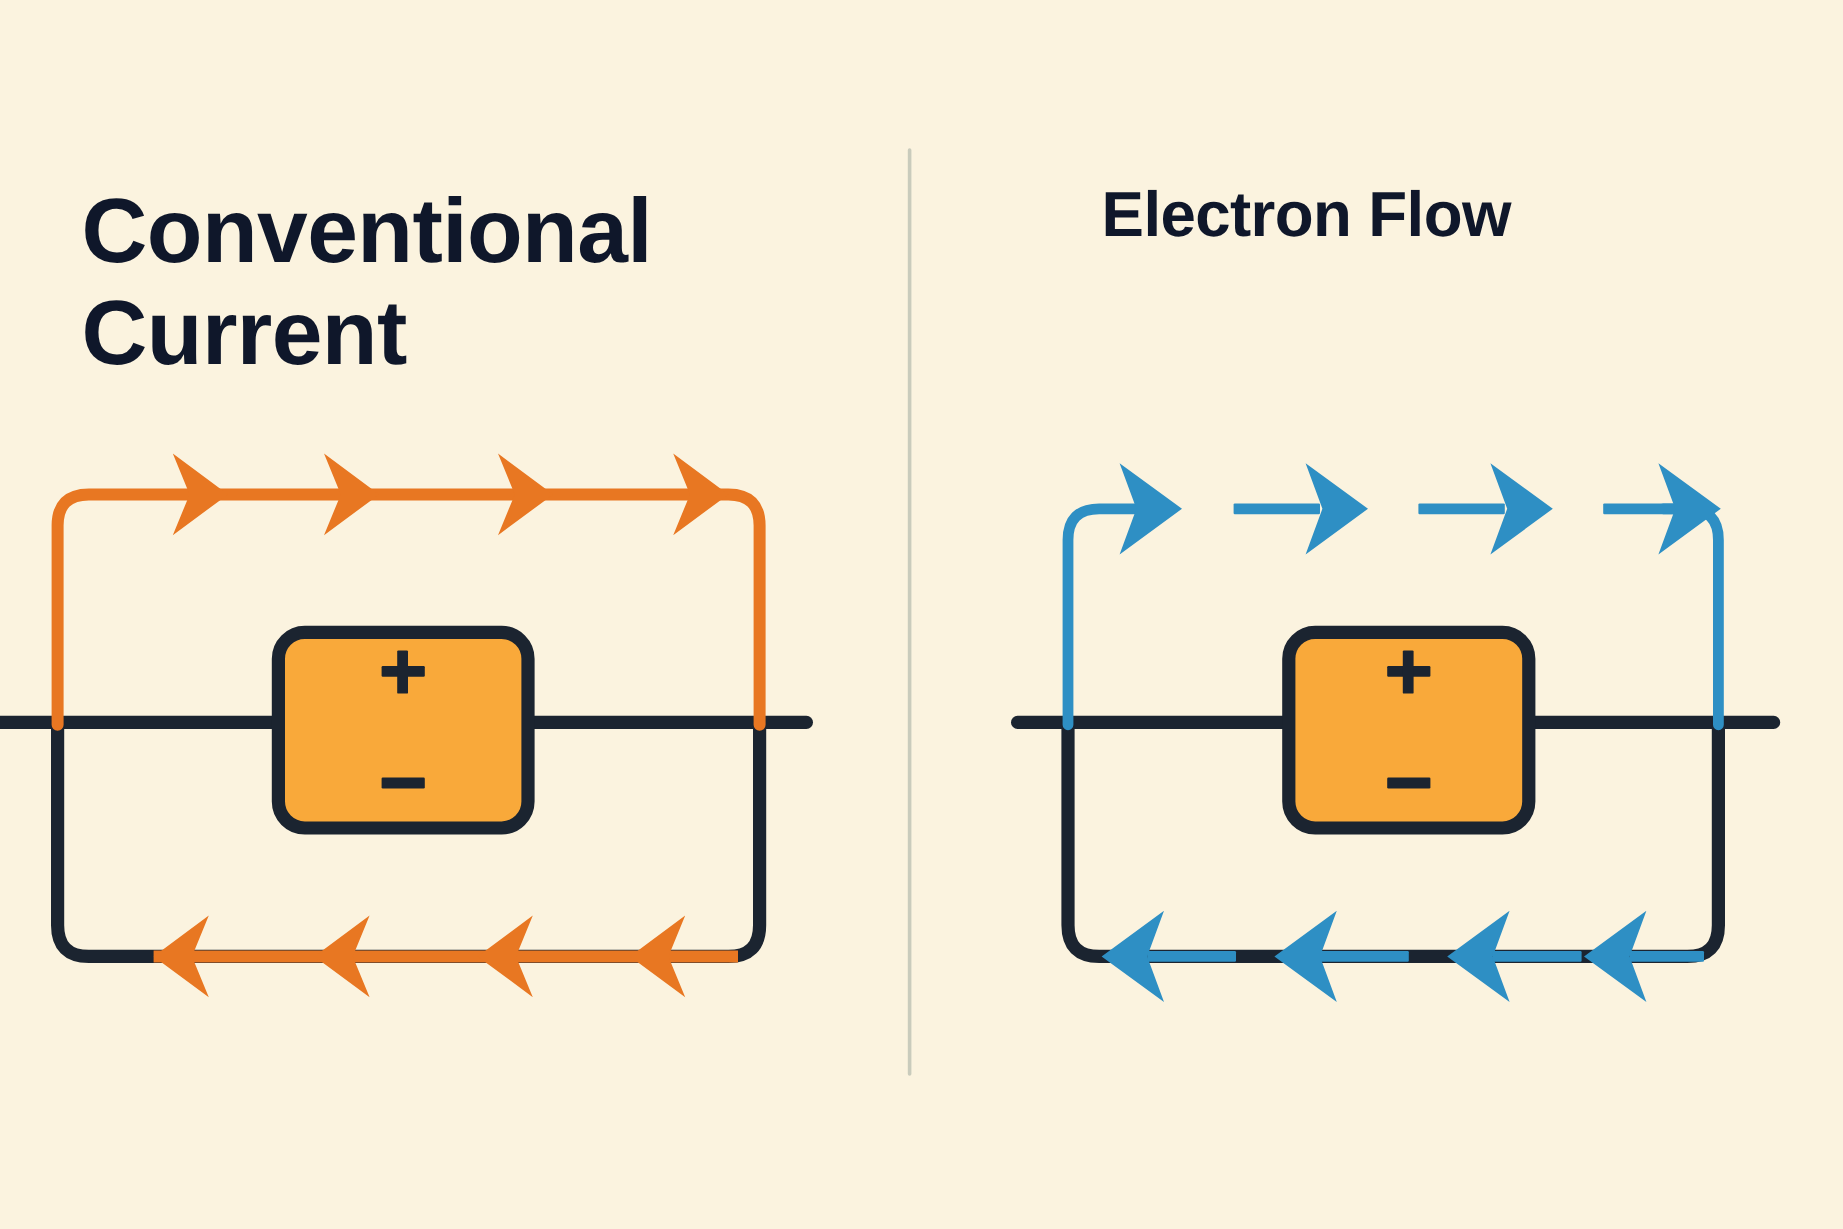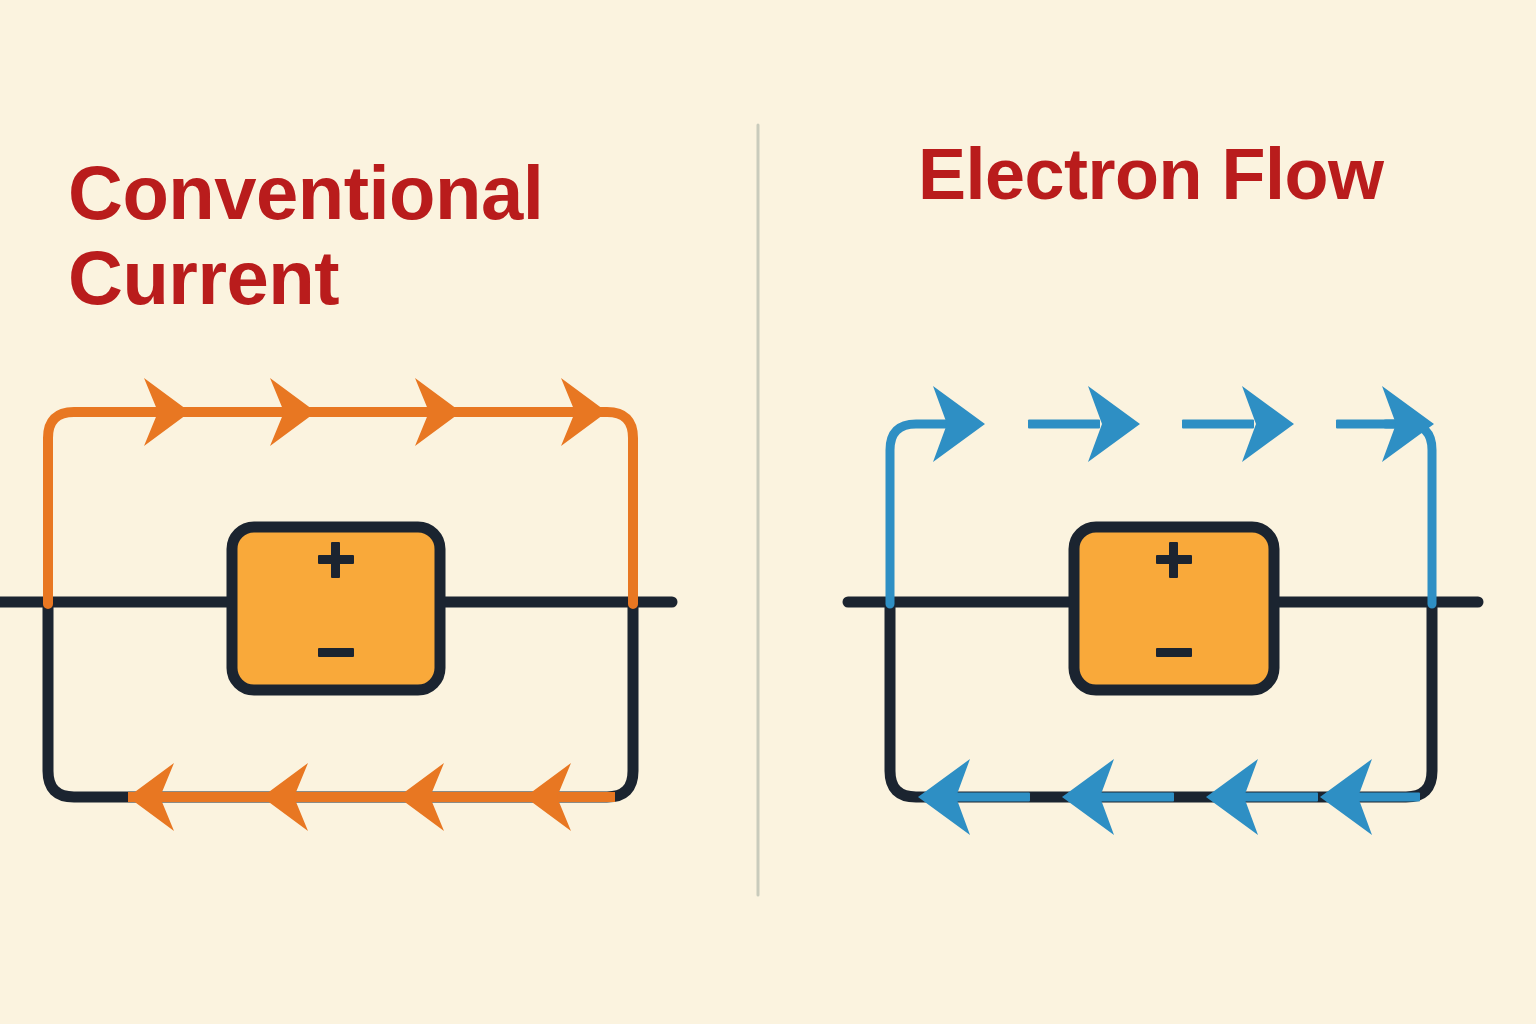--- a/index.html
+++ b/index.html
@@ -21,36 +21,36 @@
     background: #FBF3DF;
   }
   #stage > svg {
     position: absolute;
     inset: 0;
     display: block;
   }
   .panel-title {
     position: absolute;
     font-weight: 700;
-    color: #b91c1c;
+    color: #0f172a;
     letter-spacing: -0.5px;
     line-height: 1.12;
     white-space: pre-line;
   }
   #title-left {
     left: 68px;
     top: 150px;
     width: 620px;
     font-size: 76px;
   }
   #title-right {
     left: 918px;
-    top: 134px;
+    top: 150px;
     width: 600px;
-    font-size: 72px;
+    font-size: 53px;
   }
 </style>
 </head>
 <body>
 
 <div id="stage">
 
   <svg width="1536" height="1024" viewBox="0 0 1536 1024">
     <defs>
 

